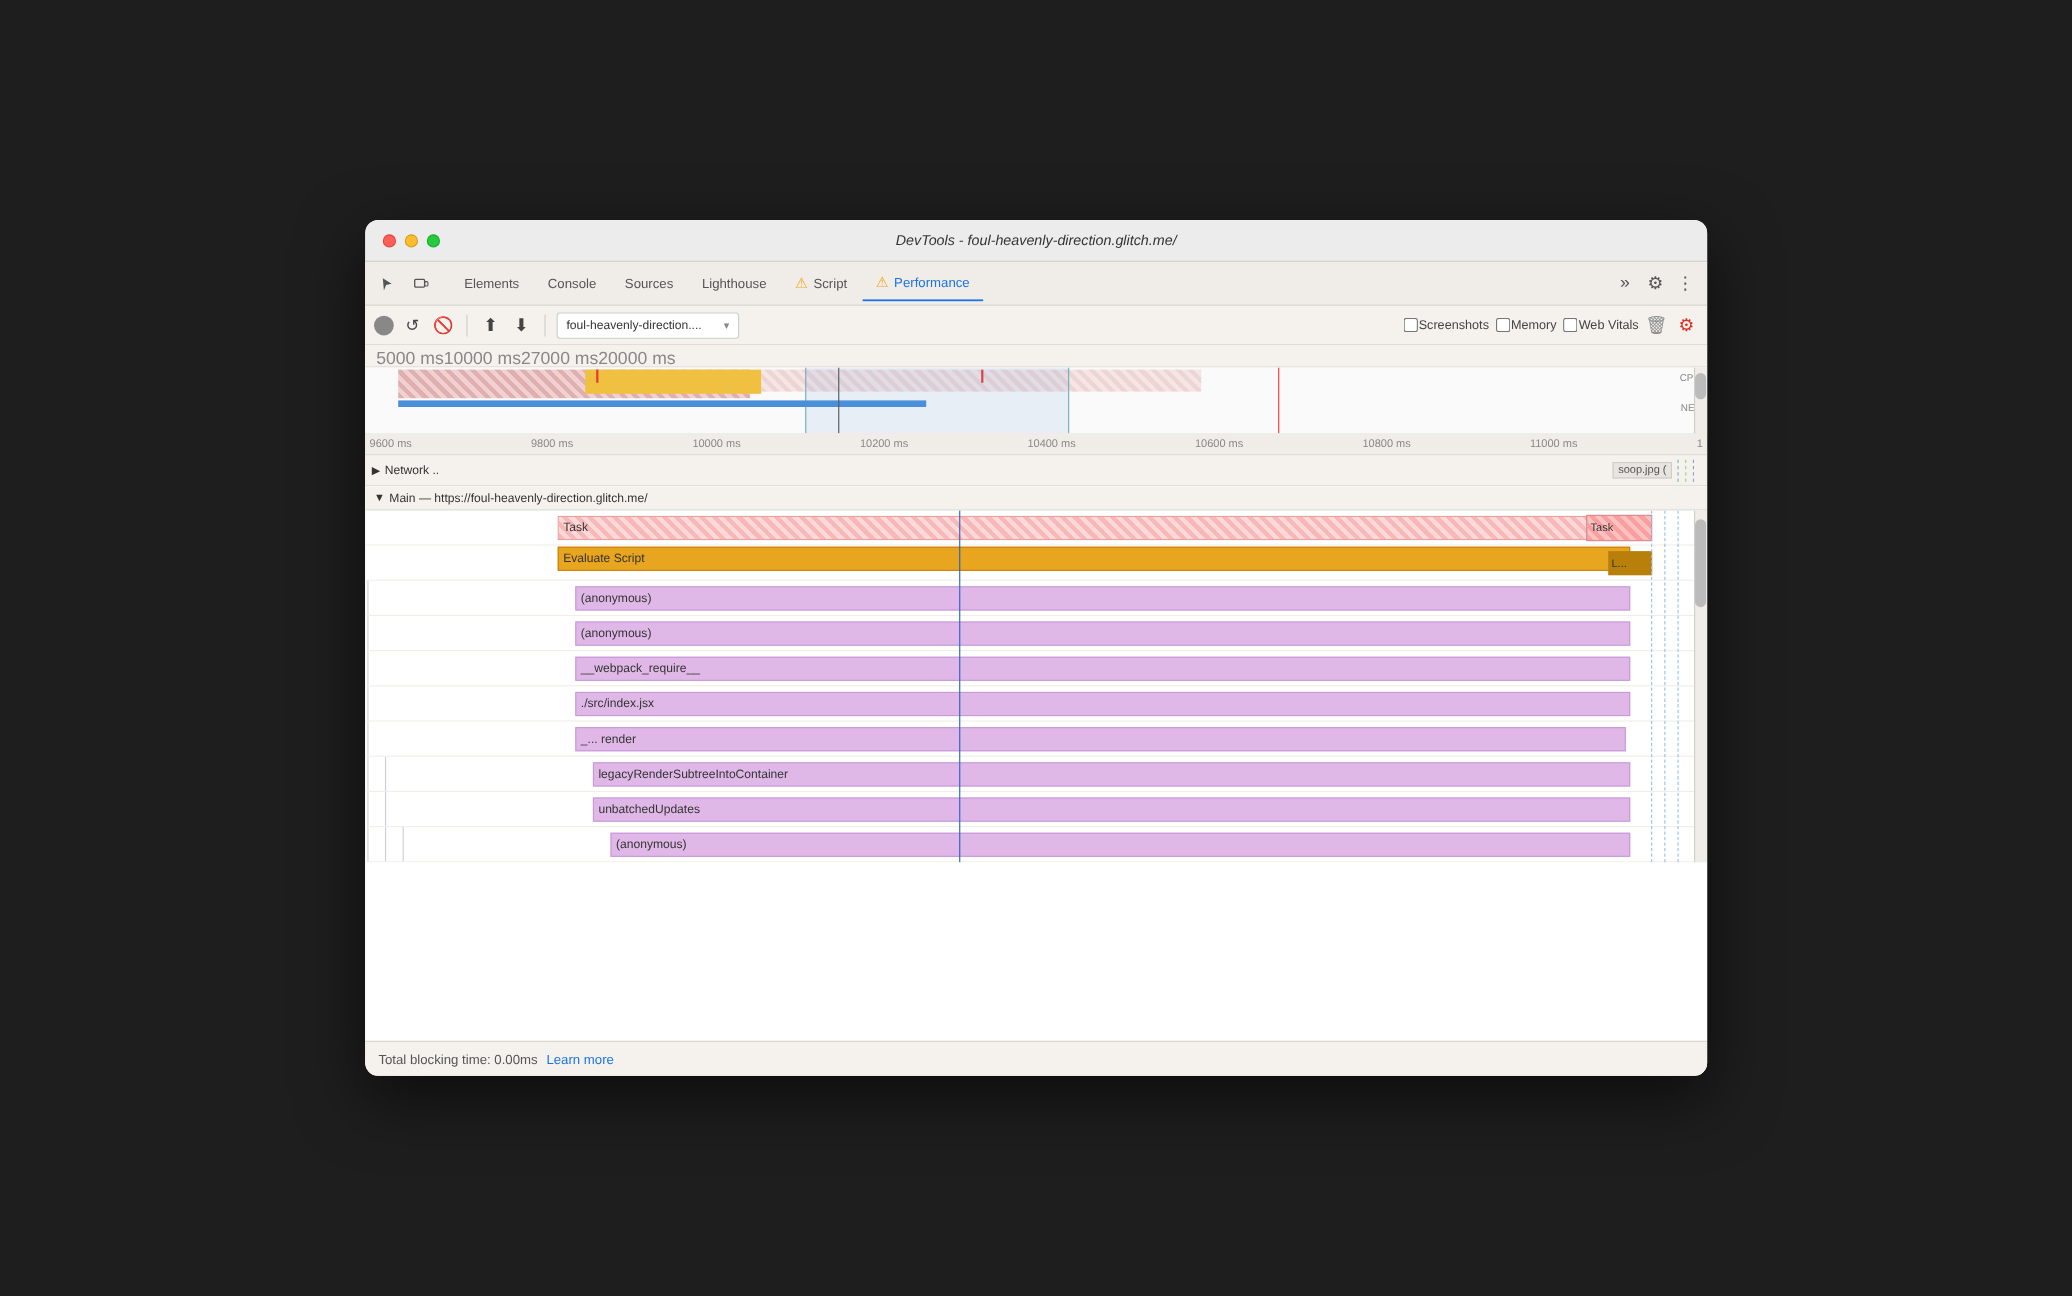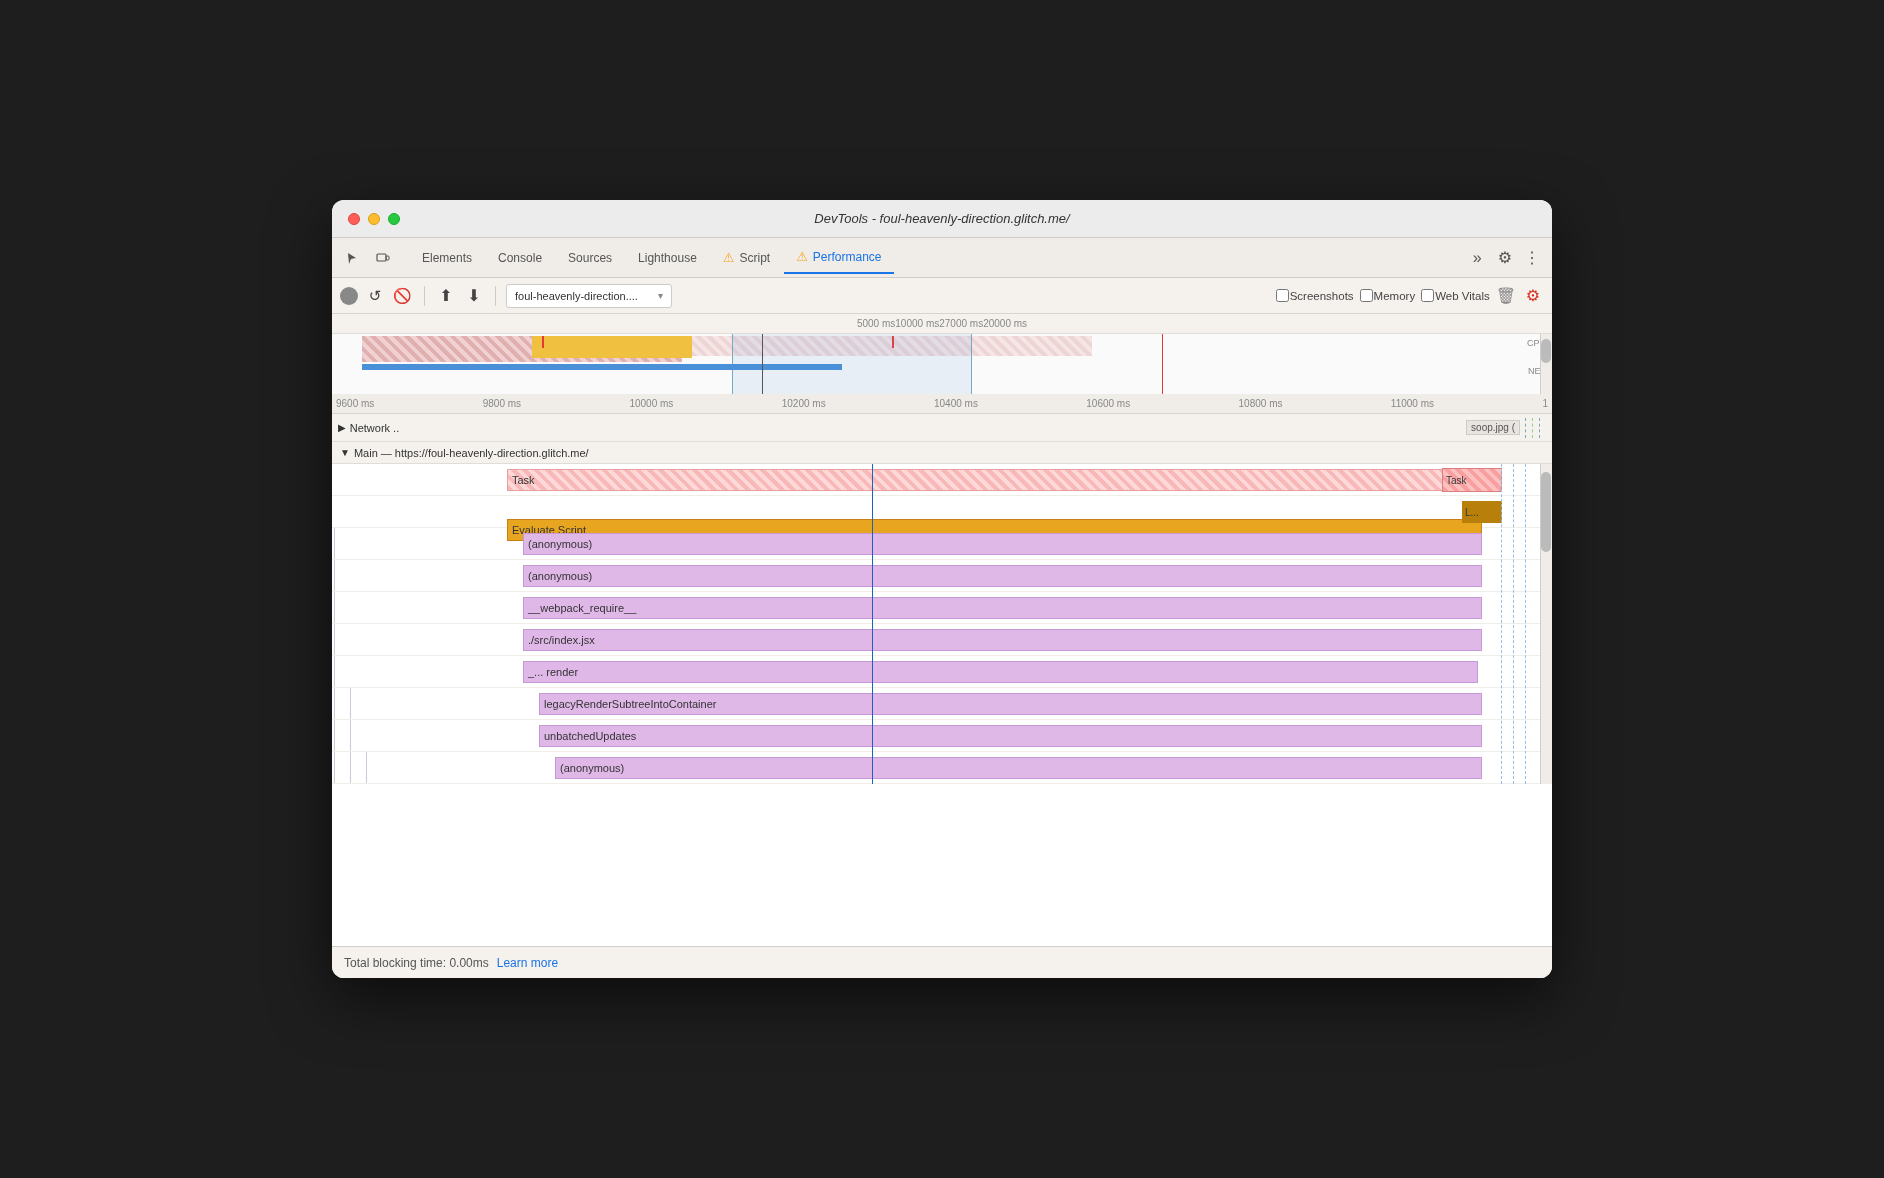--- a/index.html
+++ b/index.html
@@ -184,22 +184,22 @@
       padding: 4px 0 0 0;
       height: 20px;
       position: relative;
       background: #f5f2ee;
       border-bottom: 1px solid #e0ddd8;
     }
     .ruler-marks {
       display: flex;
       width: 100%;
       padding: 0 10px;
-      justify-content: center;
-      font-size: 10px;
+      justify-content: flex-start;
+      font-size: 16px;
       color: #888;
     }
     .timeline-tracks {
       height: 60px;
       position: relative;
       background: #fafafa;
       overflow: hidden;
     }
     .cpu-label {
       position: absolute;
@@ -605,21 +605,21 @@
           <div class="flame-bar task-bar" style="left:175px; right:70px; height:22px; top:5px;">
             <span>Task</span>
           </div>
 
           <div style="position:absolute;right:50px;top:4px;width:60px;height:24px;background:repeating-linear-gradient(45deg,#f8a0a0,#f8a0a0 4px,#fcc0c0 4px,#fcc0c0 8px);border:1px solid #d88080;display:flex;align-items:center;padding-left:3px;font-size:10px;color:#333;">
             <span>Task</span>
           </div>
         </div>
 
         <div class="flame-row" style="height:32px;">
-          <div class="flame-bar eval-bar" style="left:175px; right:70px; height:22px; top:23px;">
+          <div class="flame-bar eval-bar" style="left:175px; right:70px; height:22px; top:1px;">
             <span>Evaluate Script</span>
           </div>
           <div style="position:absolute;right:50px;top:5px;width:40px;height:22px;background:#b8800a;display:flex;align-items:center;padding-left:3px;font-size:10px;color:#333;overflow:hidden;">
             <span>L...</span>
           </div>
         </div>
 
         <div class="flame-row" style="height:32px;">
           <div style="position:absolute;left:2px;top:0;height:100%;width:1px;background:#d0c8d8;"></div>
           <div class="flame-bar purple" style="left:191px; right:70px; height:22px; top:5px;">

